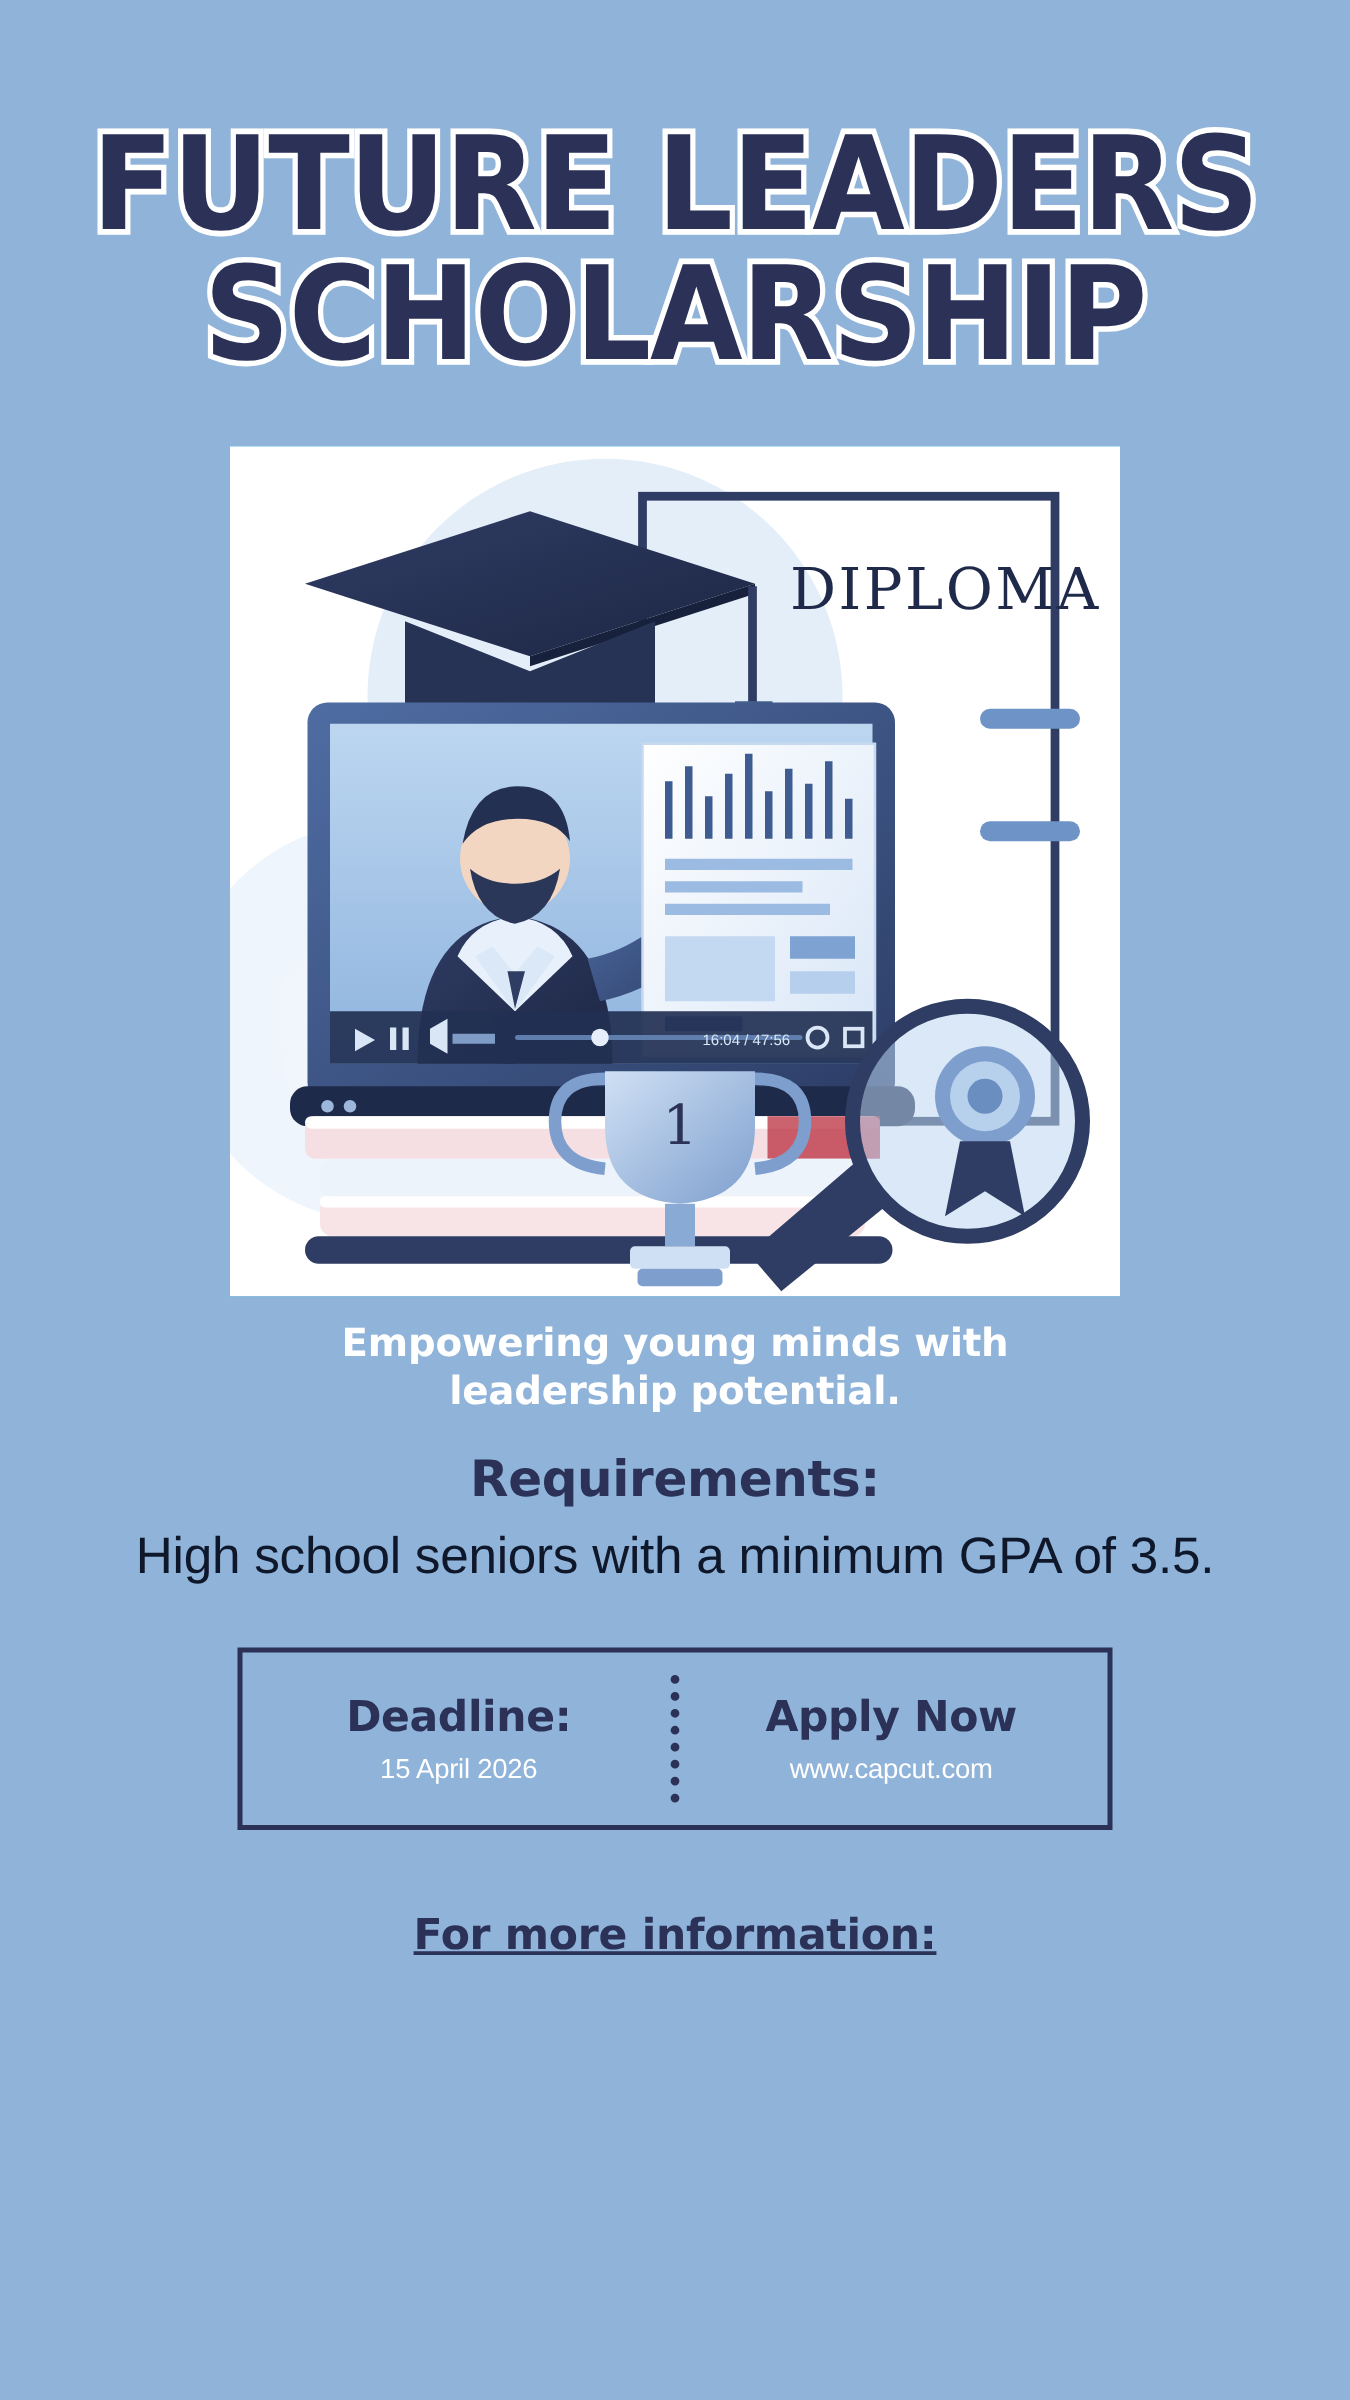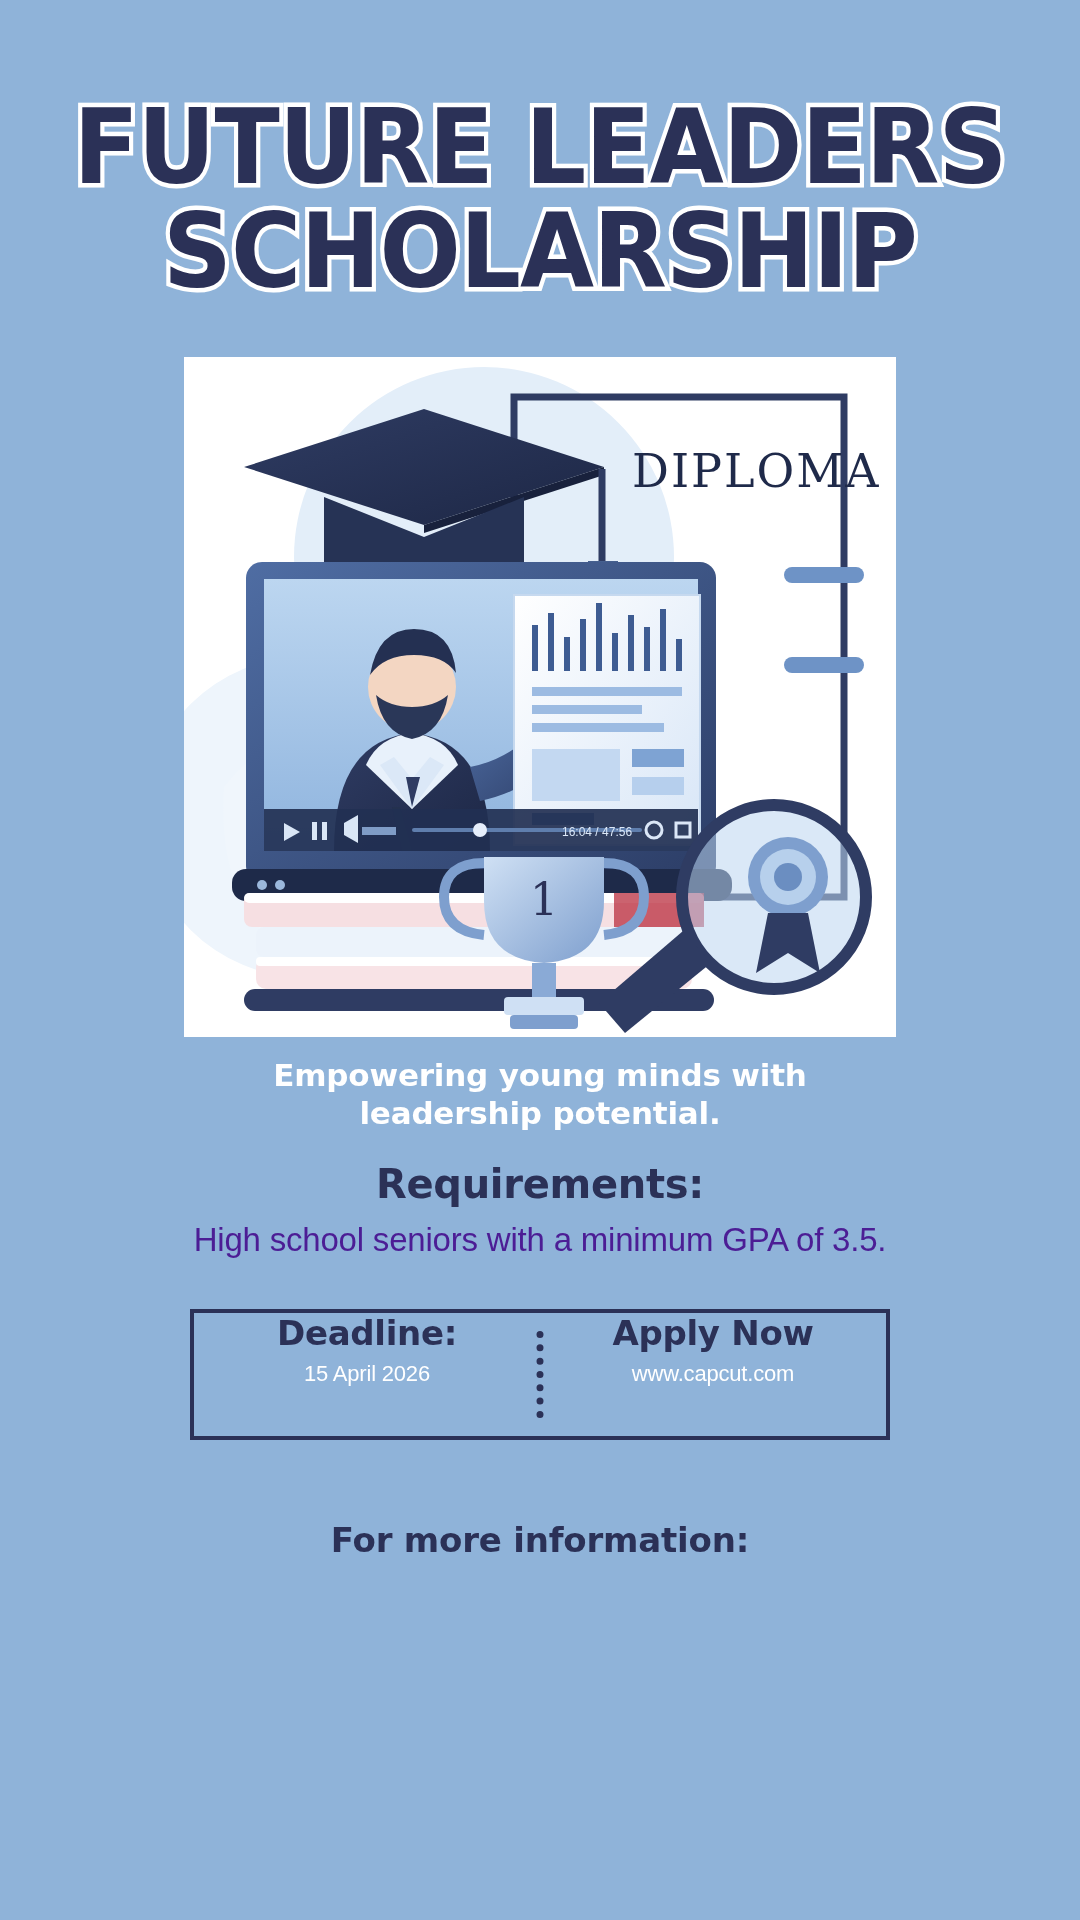--- a/index.html
+++ b/index.html
@@ -77,32 +77,33 @@
     margin-top: 28px;
     color: #2b3157;
     font-family: "DejaVu Sans", sans-serif;
     font-weight: bold;
     font-size: 40px;
     letter-spacing: -0.3px;
   }
 
   .req-body {
     margin-top: 14px;
-    color: #4c1d95;
-    font-size: 33px;
+    color: #0f172a;
+    font-size: 41px;
     letter-spacing: -0.2px;
   }
 
   
   .info-box {
     margin-top: 50px;
     width: 700px;
-    height: 131px;
+    height: 146px;
     border: 4px solid #2b3157;
     display: flex;
+    align-items: center;
     position: relative;
   }
 
   .info-col {
     flex: 1 1 0;
     text-align: center;
     color: #2b3157;
   }
 
   .info-col .head {
@@ -124,26 +125,27 @@
     left: 50%;
     top: 18px;
     bottom: 18px;
     width: 0;
     border-left: 7px dotted #2b3157;
     transform: translateX(-50%);
   }
 
   
   .more-head {
-    margin-top: 80px;
+    margin-top: 64px;
     color: #2b3157;
     font-family: "DejaVu Sans", sans-serif;
     font-weight: bold;
     font-size: 34px;
     letter-spacing: -0.2px;
+    text-decoration: underline;
   }
 
   .contact {
     margin-top: 14px;
     text-align: center;
     color: #ffffff;
     font-size: 31px;
     line-height: 1.28;
     letter-spacing: -0.2px;
   }

